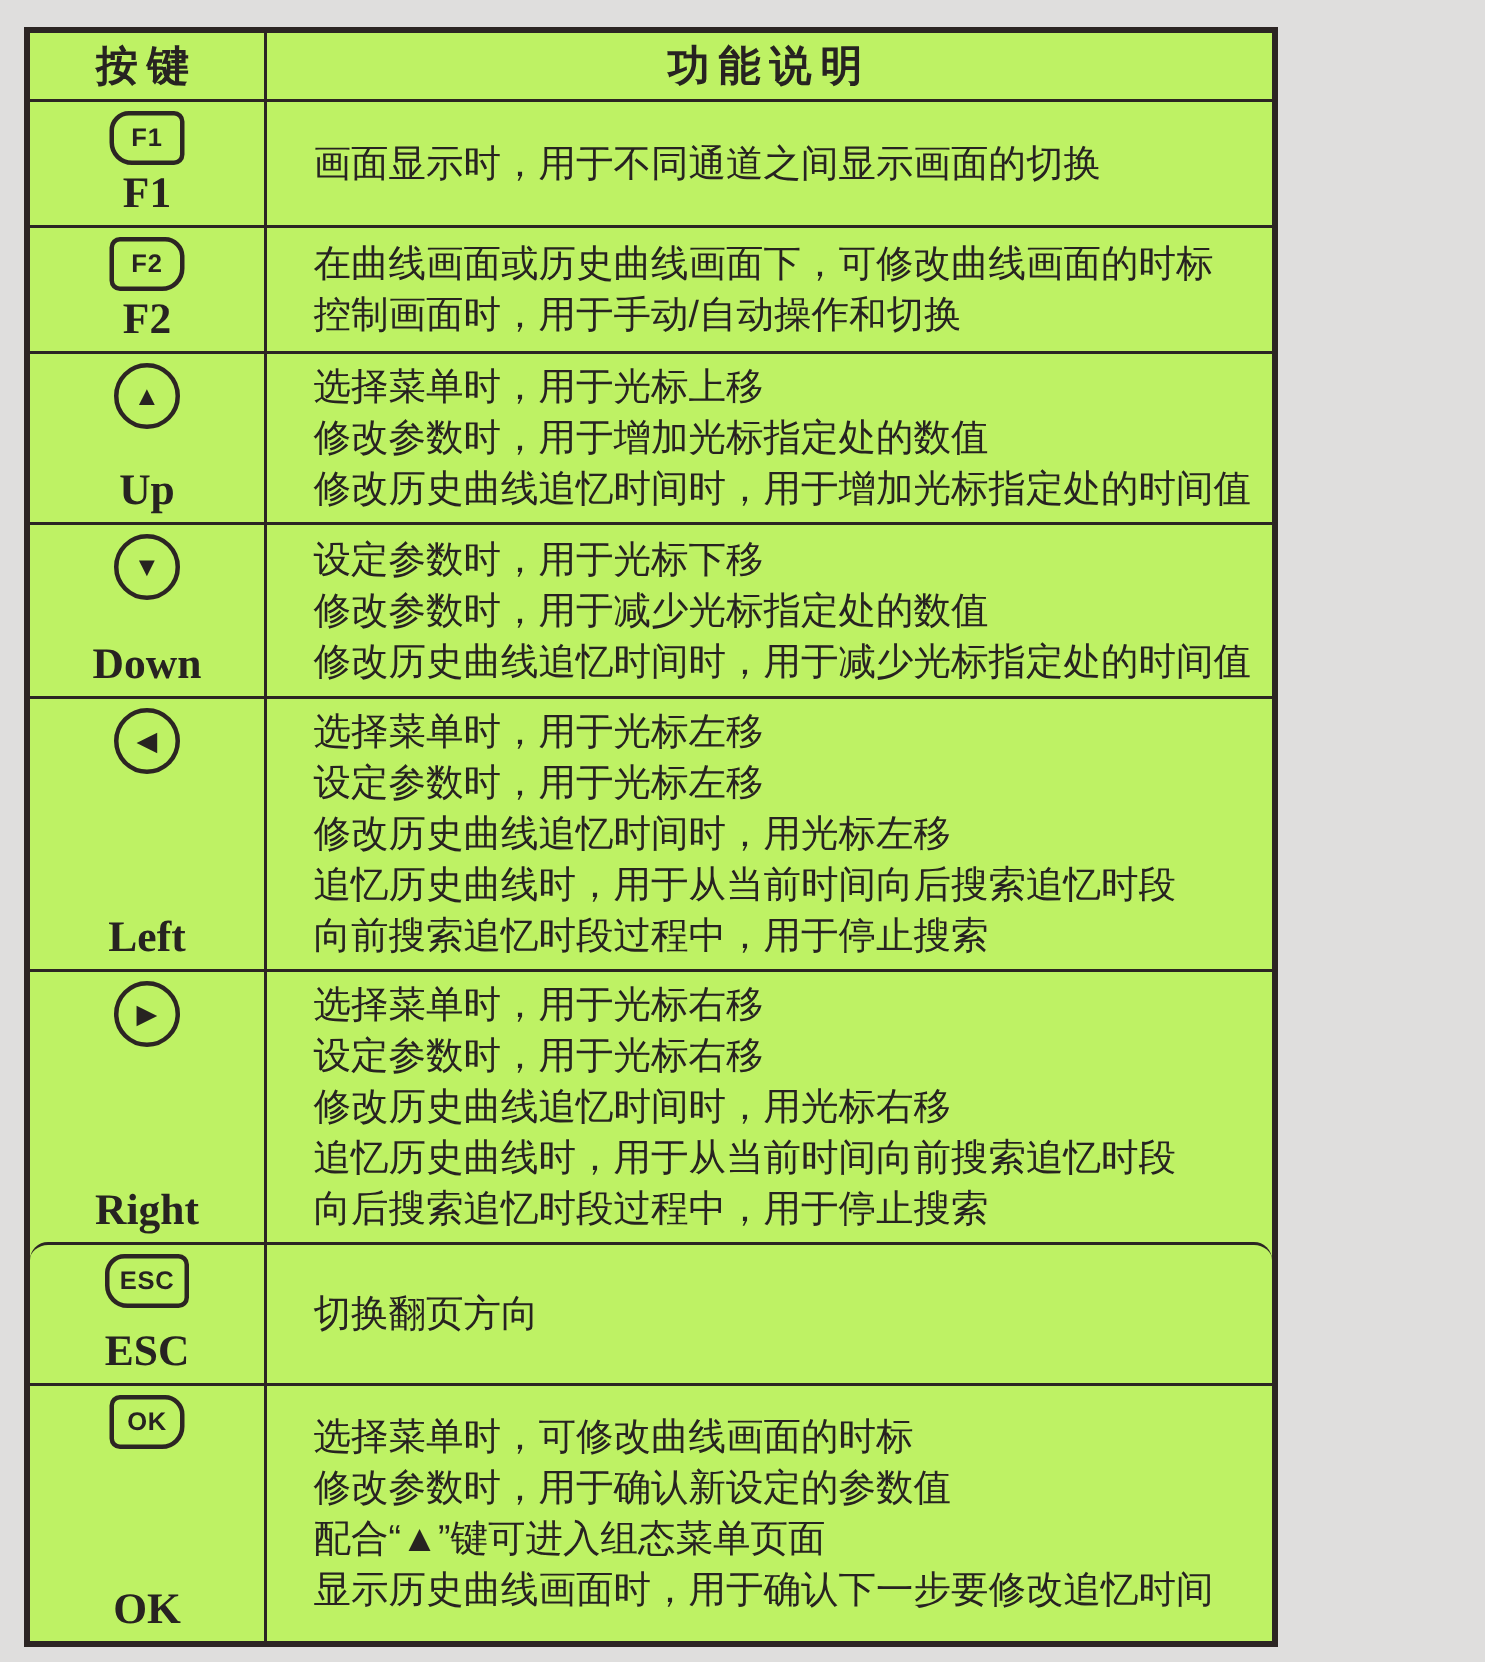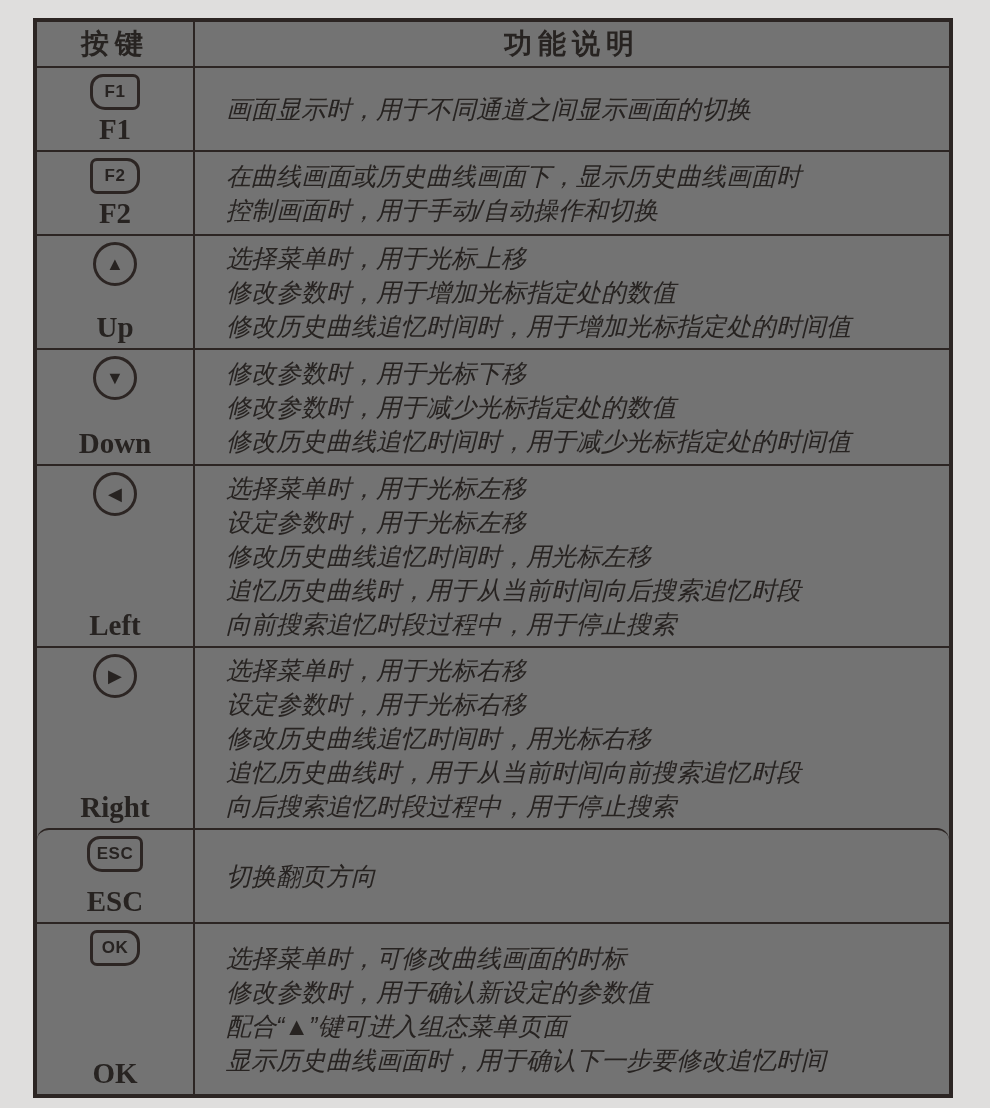--- a/index.html
+++ b/index.html
@@ -10,26 +10,26 @@
     width: 990px;
     height: 1108px;
     position: relative;
     background: #dfdedd;
     font-family: "Liberation Sans", "DejaVu Sans", sans-serif;
     color: #272321;
     overflow: hidden;
   }
   .key-table {
     position: absolute;
-    left: 33px;
+    left: 16px;
     top: 18px;
-    width: 920px;
+    width: 836px;
     box-sizing: border-box;
     border: 4px solid #2c2523;
-    background: #737373;
+    background: #bef264;
   }
   .trow {
     display: flex;
     box-sizing: border-box;
     border-top: 2px solid #2c2523;
   }
   .trow:first-child { border-top: none; }
 
   .row-header { min-height: 44px; }
   .row-f1     { min-height: 77px; }
@@ -65,21 +65,21 @@
   }
   .header-cell {
     font-weight: bold;
     font-size: 28px;
     letter-spacing: 6px;
     display: flex;
     align-items: center;
     justify-content: center;
     padding: 0;
   }
-  .desc-line { white-space: nowrap; font-style: italic; }
+  .desc-line { white-space: nowrap; }
 
   .keycap {
     display: inline-flex;
     align-items: center;
     justify-content: center;
     min-width: 50px;
     height: 36px;
     padding: 0 7px;
     box-sizing: border-box;
     border: 3px solid #2c2523;
@@ -134,21 +134,21 @@
   </div>
 
   <div class="trow row-f2">
     <div class="key-cell">
       <span class="keycap right-round">
           <span>F2</span>
         </span>
       <div class="key-label">F2</div>
     </div>
     <div class="desc-cell">
-      <div class="desc-line">在曲线画面或历史曲线画面下，显示历史曲线画面时</div>
+      <div class="desc-line">在曲线画面或历史曲线画面下，可修改曲线画面的时标</div>
       <div class="desc-line">控制画面时，用于手动/自动操作和切换</div>
     </div>
   </div>
 
   <div class="trow row-up">
     <div class="key-cell">
       <span class="keycircle">
           <span>▲</span>
         </span>
       <div class="key-label">Up</div>
@@ -161,21 +161,21 @@
   </div>
 
   <div class="trow row-down">
     <div class="key-cell">
       <span class="keycircle">
           <span>▼</span>
         </span>
       <div class="key-label">Down</div>
     </div>
     <div class="desc-cell">
-      <div class="desc-line">修改参数时，用于光标下移</div>
+      <div class="desc-line">设定参数时，用于光标下移</div>
       <div class="desc-line">修改参数时，用于减少光标指定处的数值</div>
       <div class="desc-line">修改历史曲线追忆时间时，用于减少光标指定处的时间值</div>
     </div>
   </div>
 
   <div class="trow row-left">
     <div class="key-cell">
       <span class="keycircle">
           <span>◀</span>
         </span>

